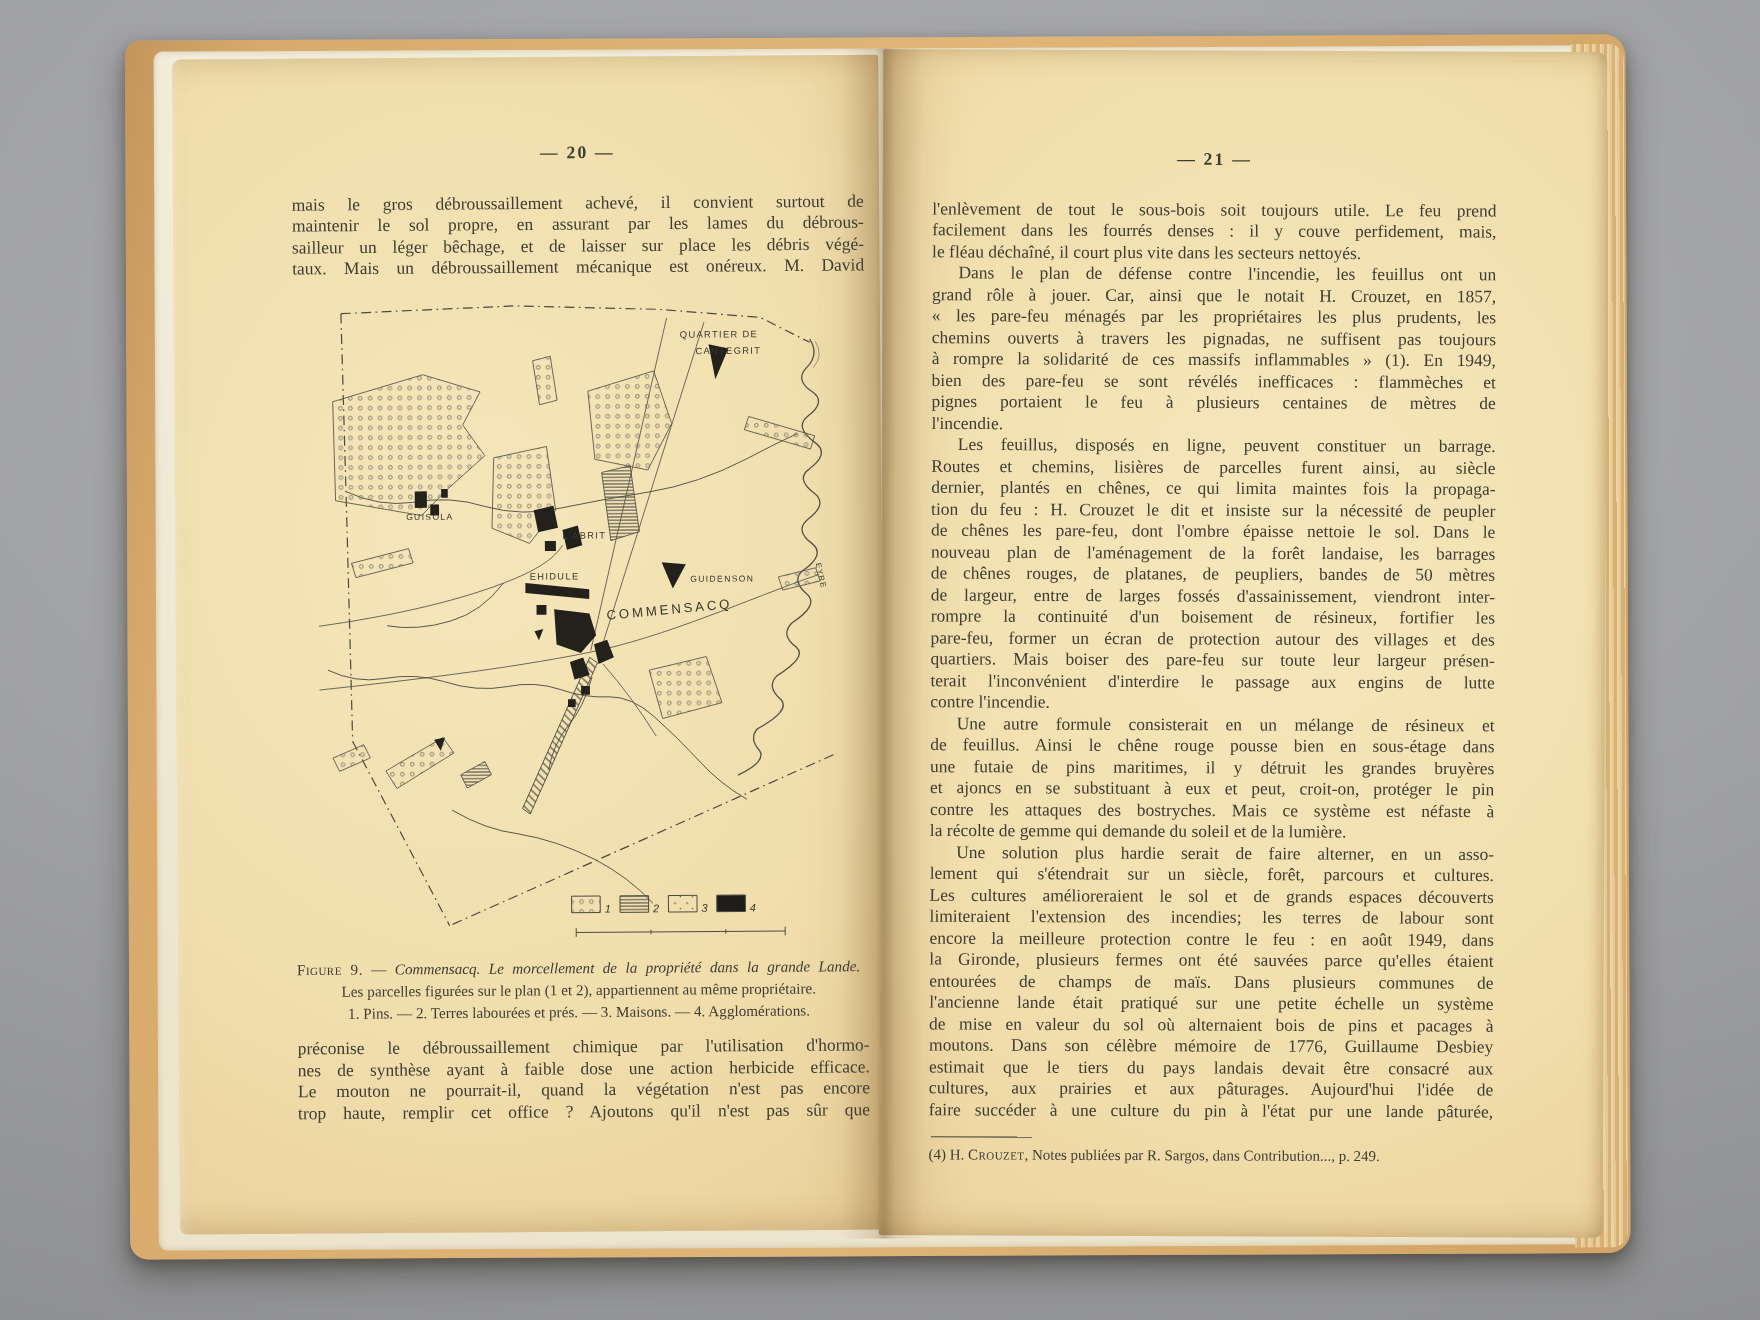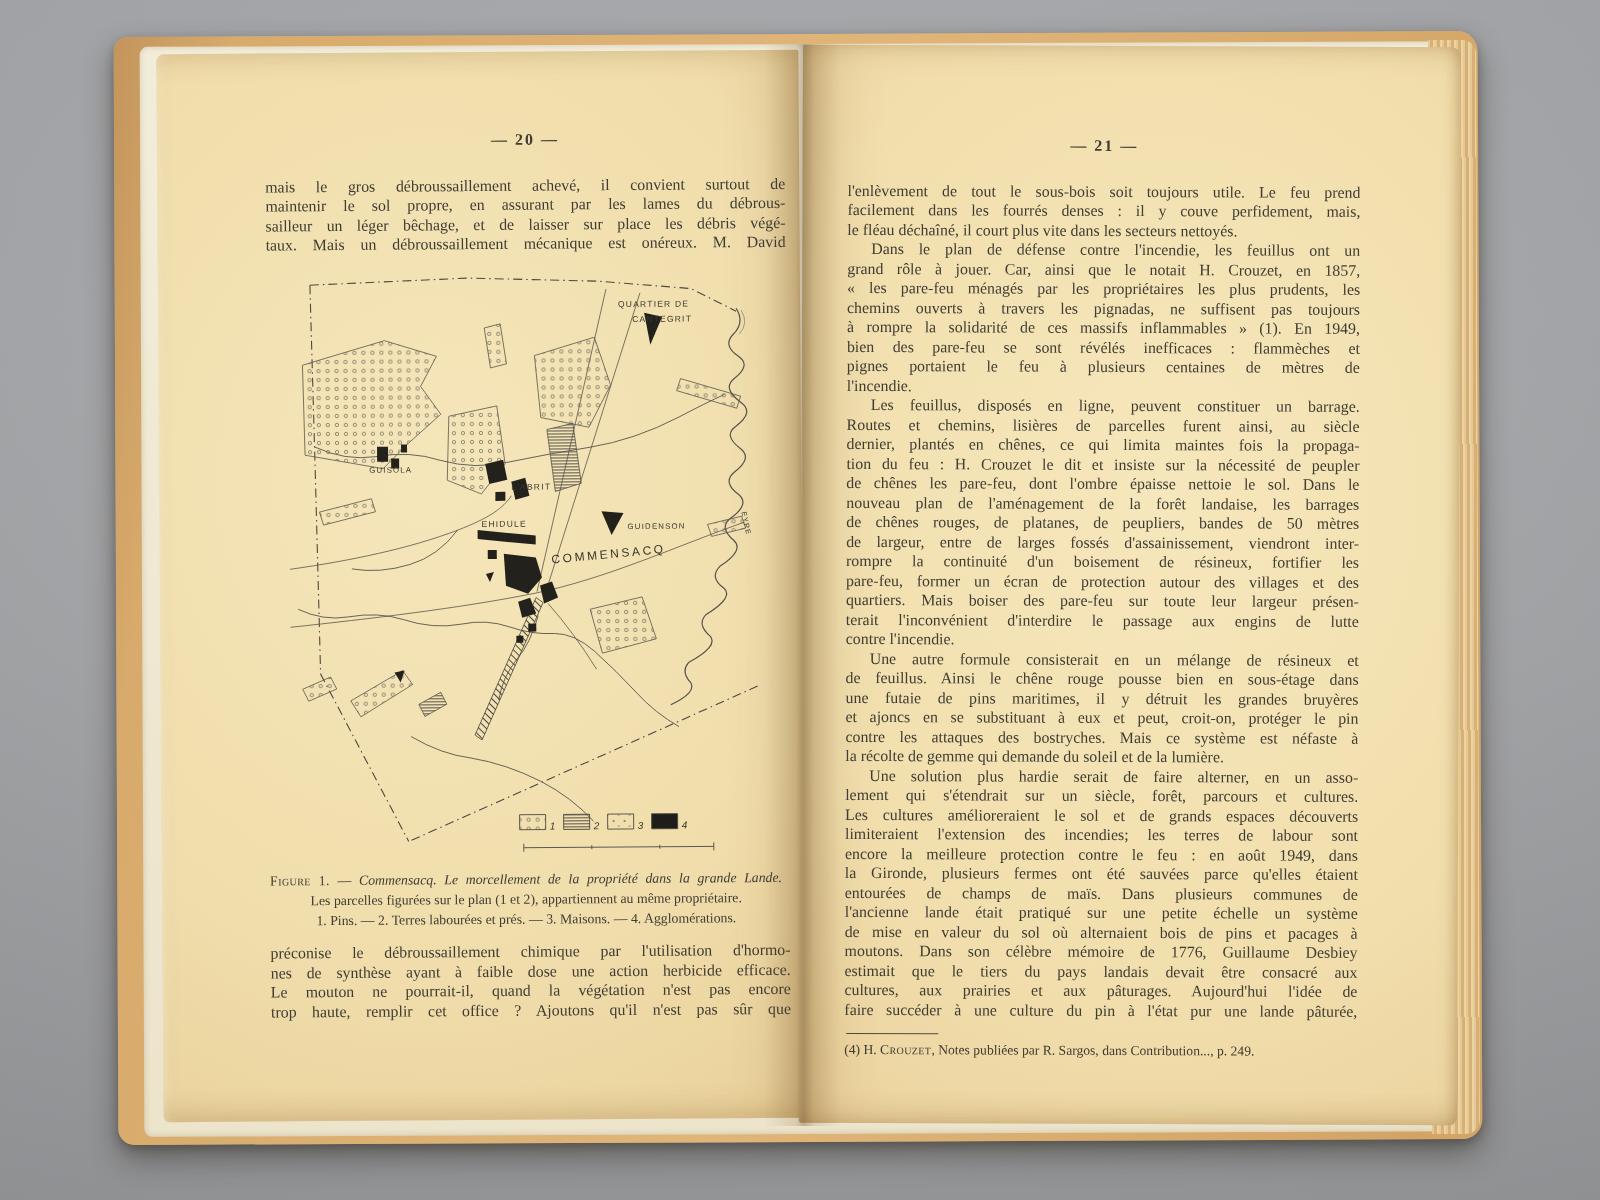--- a/index.html
+++ b/index.html
@@ -221,21 +221,21 @@
           <line x1="232" y1="580" x2="422" y2="580"></line>
           <line x1="232" y1="576" x2="232" y2="584"></line>
           <line x1="300" y1="578" x2="300" y2="582"></line>
           <line x1="368" y1="578" x2="368" y2="582"></line>
           <line x1="422" y1="576" x2="422" y2="584"></line>
         </g>
       </svg>
     </div>
 
     <div class="caption">
-      <div class="cap1"><span class="smallcaps">Figure 1.</span><span> — </span><span class="ital">Commensacq. Le morcellement de la propriété dans la grande Lande.</span></div>
+      <div class="cap1"><span class="smallcaps">Figure 9.</span><span> — </span><span class="ital">Commensacq. Le morcellement de la propriété dans la grande Lande.</span></div>
       <div class="cap2">Les parcelles figurées sur le plan (1 et 2), appartiennent au même propriétaire.</div>
       <div class="cap3">1. Pins. — 2. Terres labourées et prés. — 3. Maisons. — 4. Agglomérations.</div>
     </div>
 
     <div class="bodyblock bottomblock">
         <div class="para">
           <div class="tline">préconise le débroussaillement chimique par l'utilisation d'hormo-</div>
           <div class="tline">nes de synthèse ayant à faible dose une action herbicide efficace.</div>
           <div class="tline">Le mouton ne pourrait-il, quand la végétation n'est pas encore</div>
           <div class="tline">trop haute, remplir cet office ? Ajoutons qu'il n'est pas sûr que</div>

